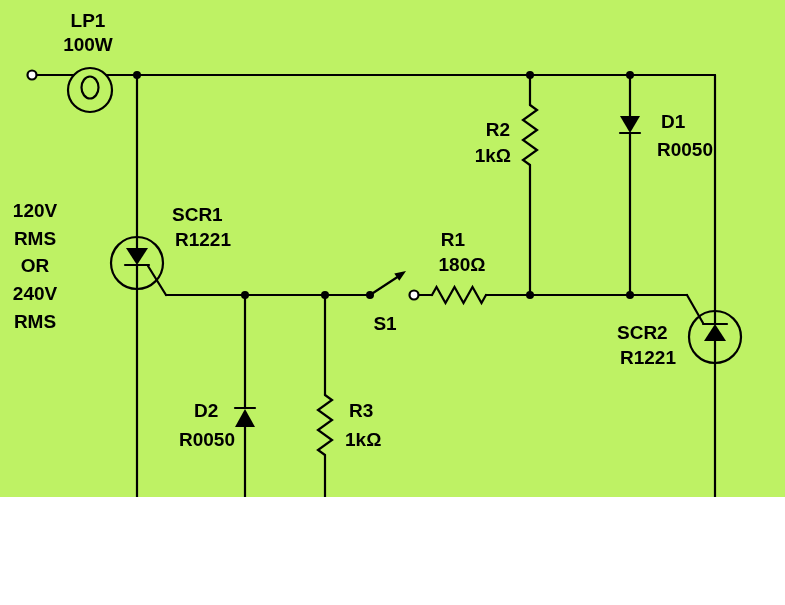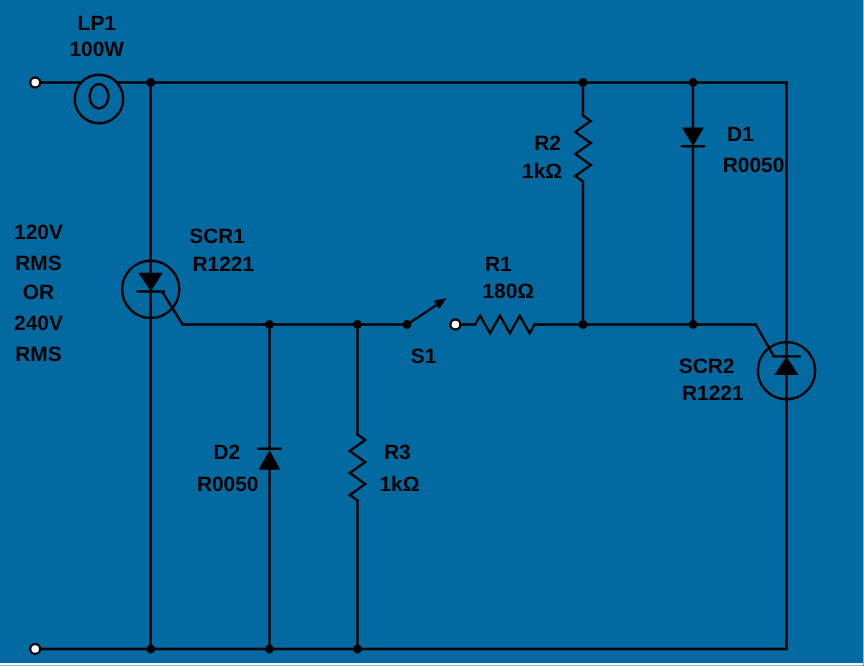--- a/index.html
+++ b/index.html
@@ -1,20 +1,20 @@
 <!DOCTYPE html>
 <html><head>
 <meta charset="utf-8">
 <style>
   html, body { margin: 0; padding: 0; background: #ffffff; }
   .canvas {
     position: relative;
     width: 785px;
-    height: 603px;
-    background: #0369a1;
+    height: 497px;
+    background: #bef264;
     overflow: hidden;
   }
   svg { display: block; }
   svg text {
     font-family: "Liberation Sans", sans-serif;
     font-size: 19px;
     font-weight: bold;
     fill: #000000;
   }
   .wire   { stroke: #000000; stroke-width: 2.2; fill: none; stroke-linecap: round; }

